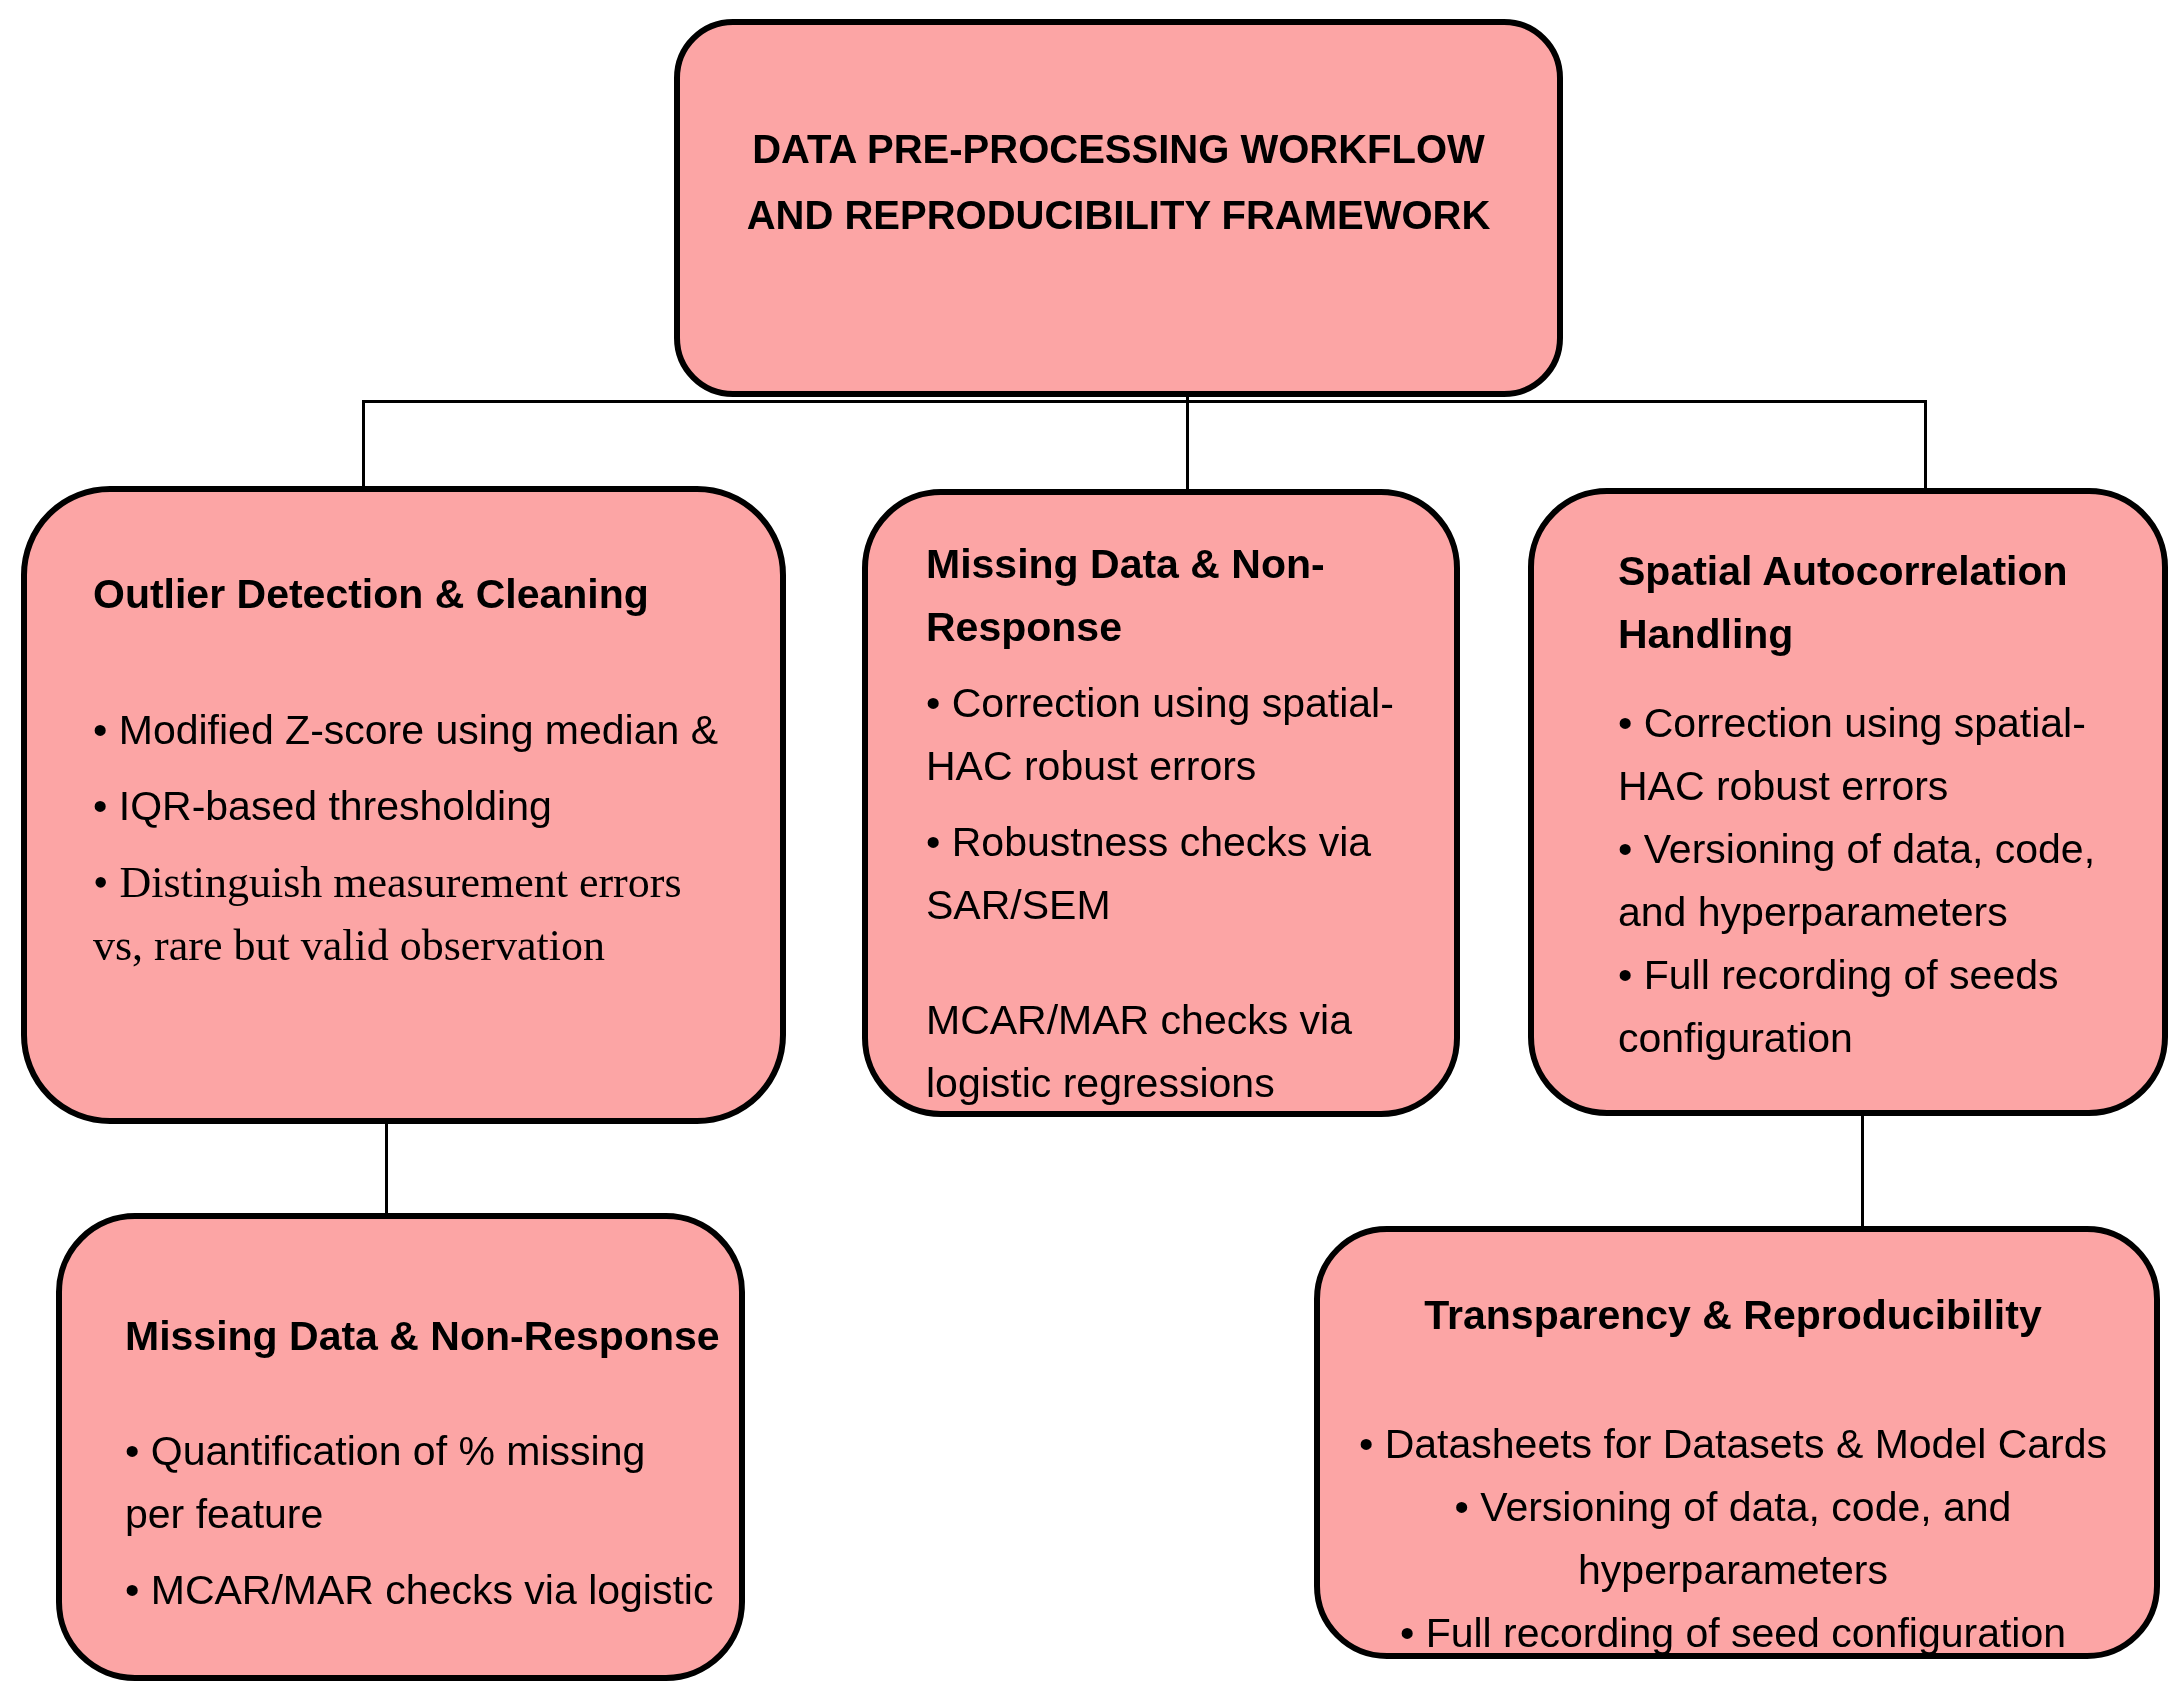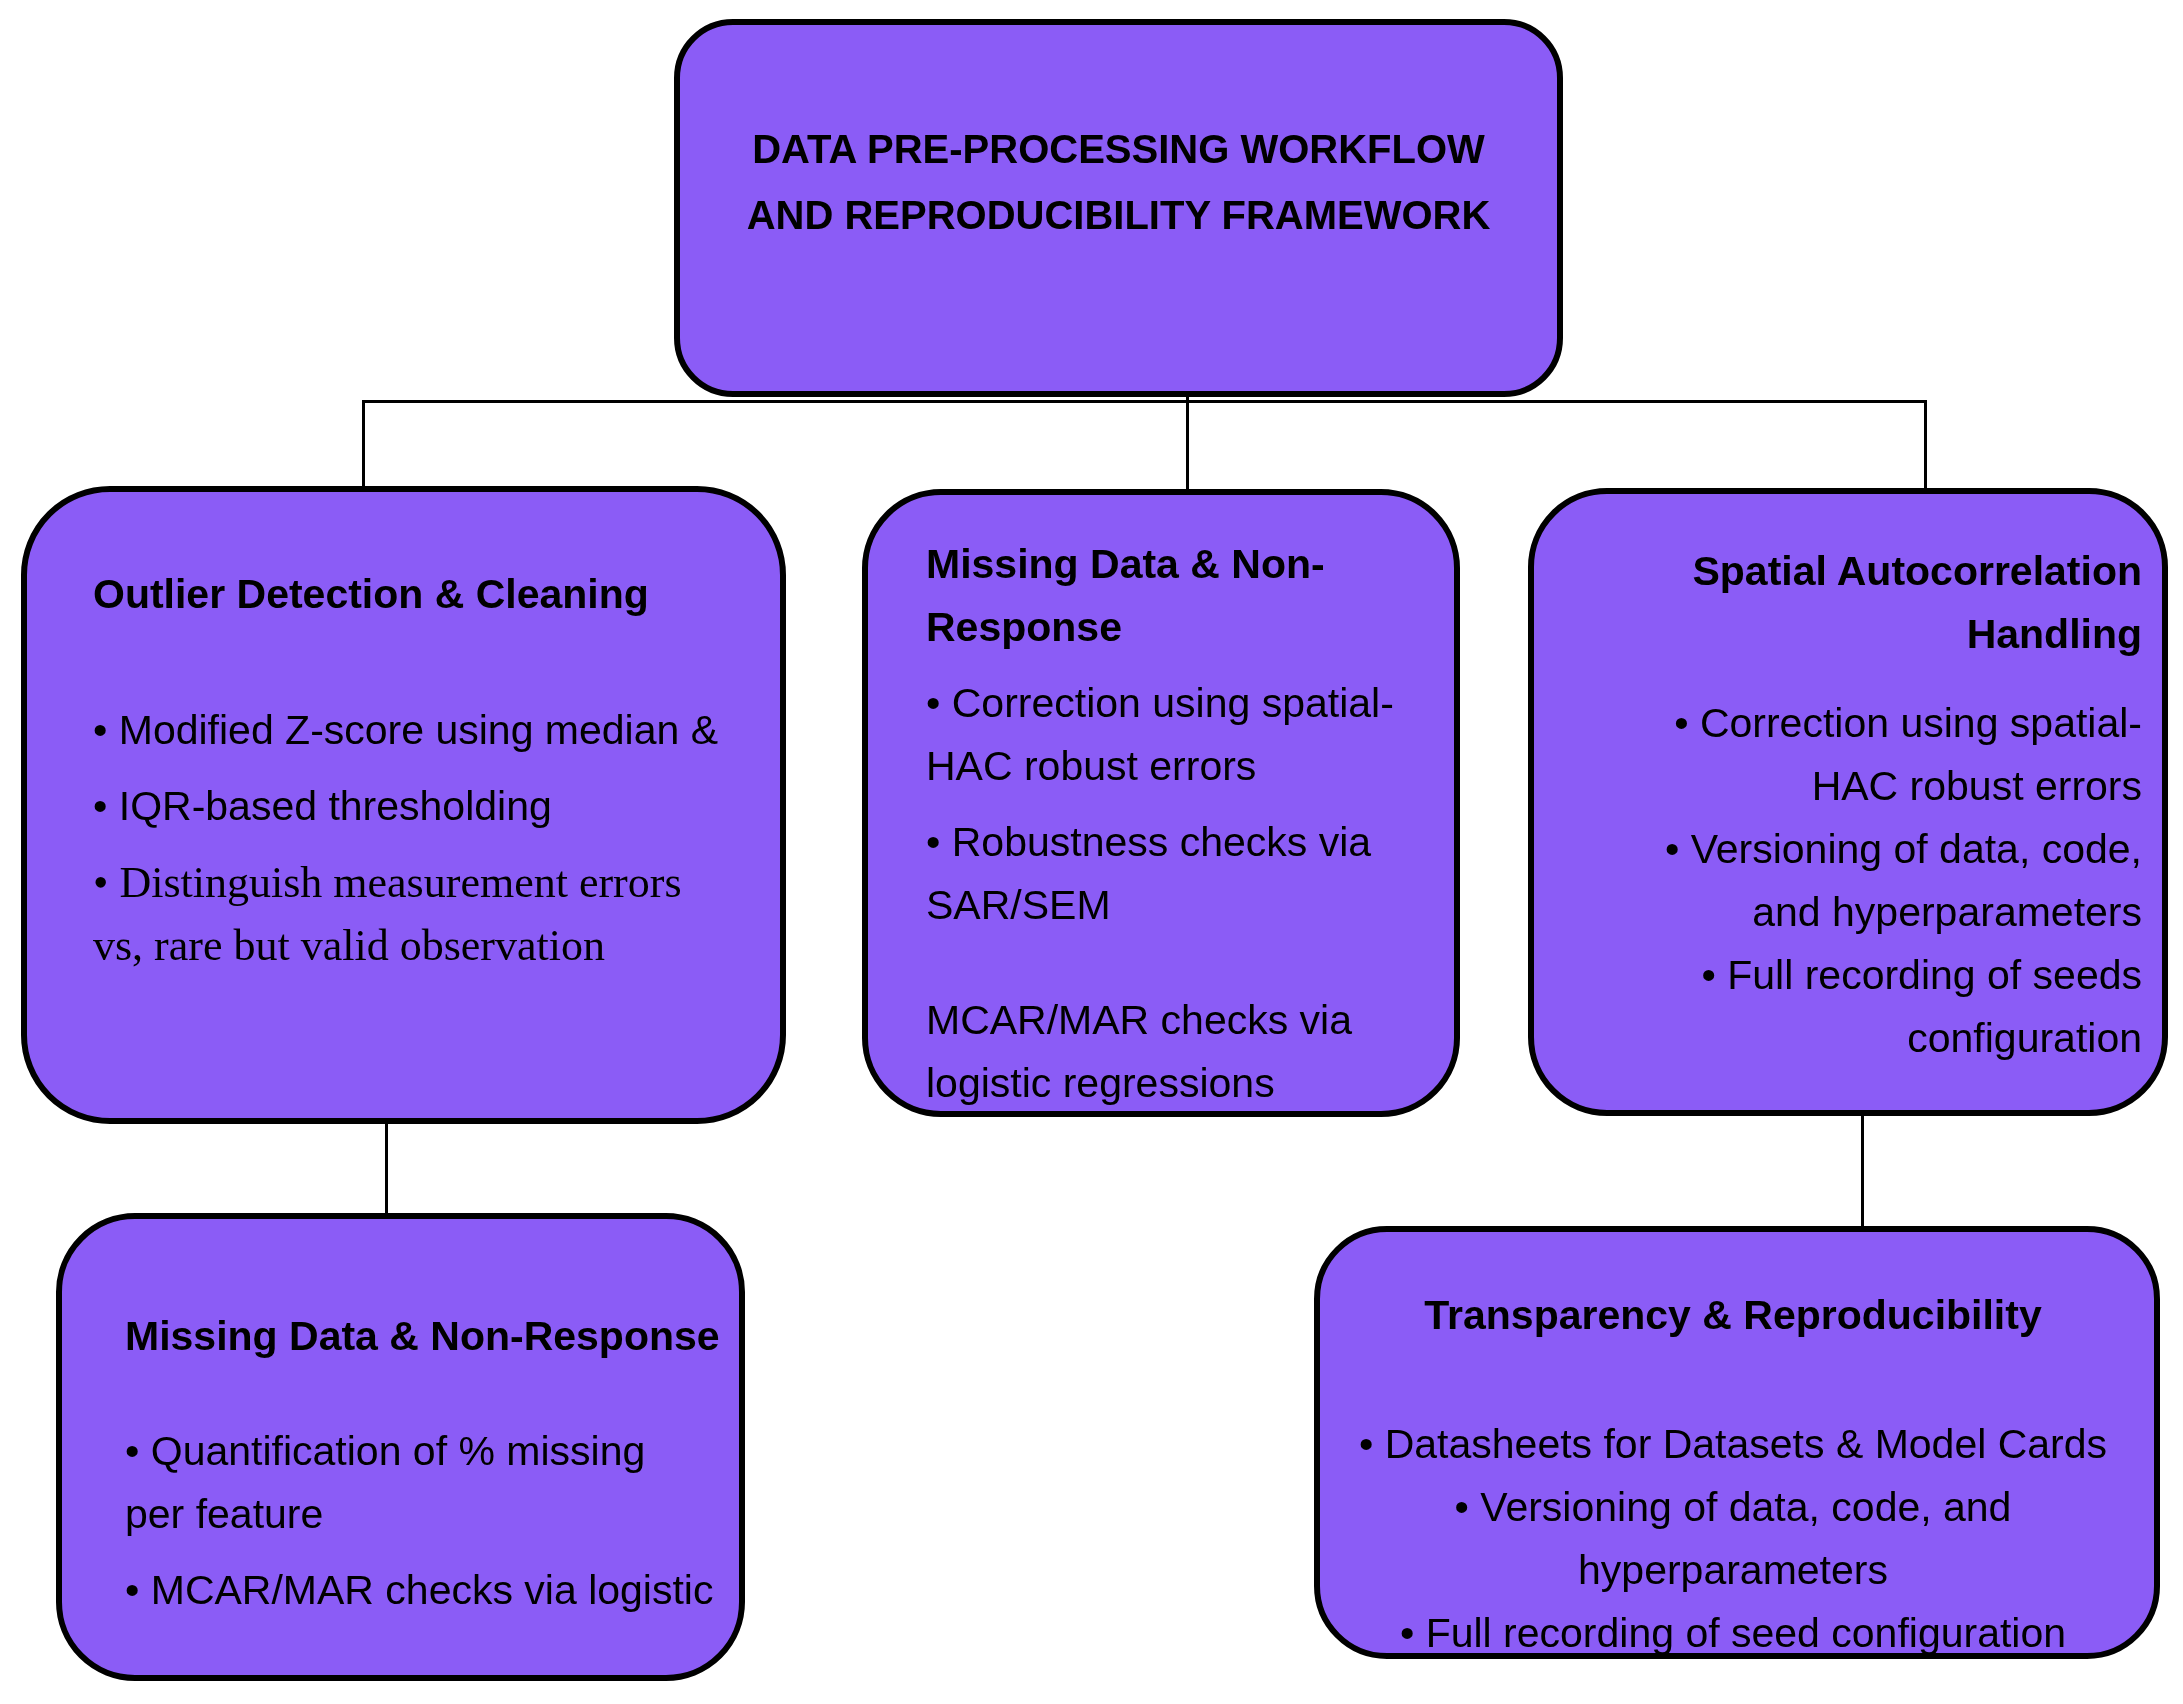--- a/index.html
+++ b/index.html
@@ -8,21 +8,21 @@
     width: 2183px;
     height: 1704px;
     background: #ffffff;
     font-family: "Liberation Sans", sans-serif;
     color: #000000;
     overflow: hidden;
   }
   .node {
     position: absolute;
     box-sizing: border-box;
-    background: #8b5cf6;
+    background: #fca5a5;
     border: 6px solid #000000;
   }
   .connector { position: absolute; background: #000000; }
   .line {
     font-size: 41px;
     line-height: 63px;
     white-space: nowrap;
   }
   .h { font-weight: 700; }
   .serif { font-family: "Liberation Serif", serif; font-size: 44px; }
@@ -41,21 +41,21 @@
     border-radius: 89px; padding: 71px 29px 0 66px;
   }
   
   #missing-mid-node {
     left: 862px; top: 489px; width: 598px; height: 628px;
     border-radius: 79px; padding: 38px 4px 0 58px;
   }
   
   #spatial-node {
     left: 1528px; top: 488px; width: 640px; height: 628px;
-    border-radius: 79px; padding: 46px 20px 0 84px; text-align: right;
+    border-radius: 79px; padding: 46px 20px 0 84px;
   }
   
   #missing-bottom-node {
     left: 56px; top: 1213px; width: 689px; height: 468px;
     border-radius: 79px; padding: 86px 20px 0 63px;
   }
   
   #transparency-node {
     left: 1314px; top: 1226px; width: 846px; height: 433px;
     border-radius: 73px; padding: 52px 28px 0 20px;

